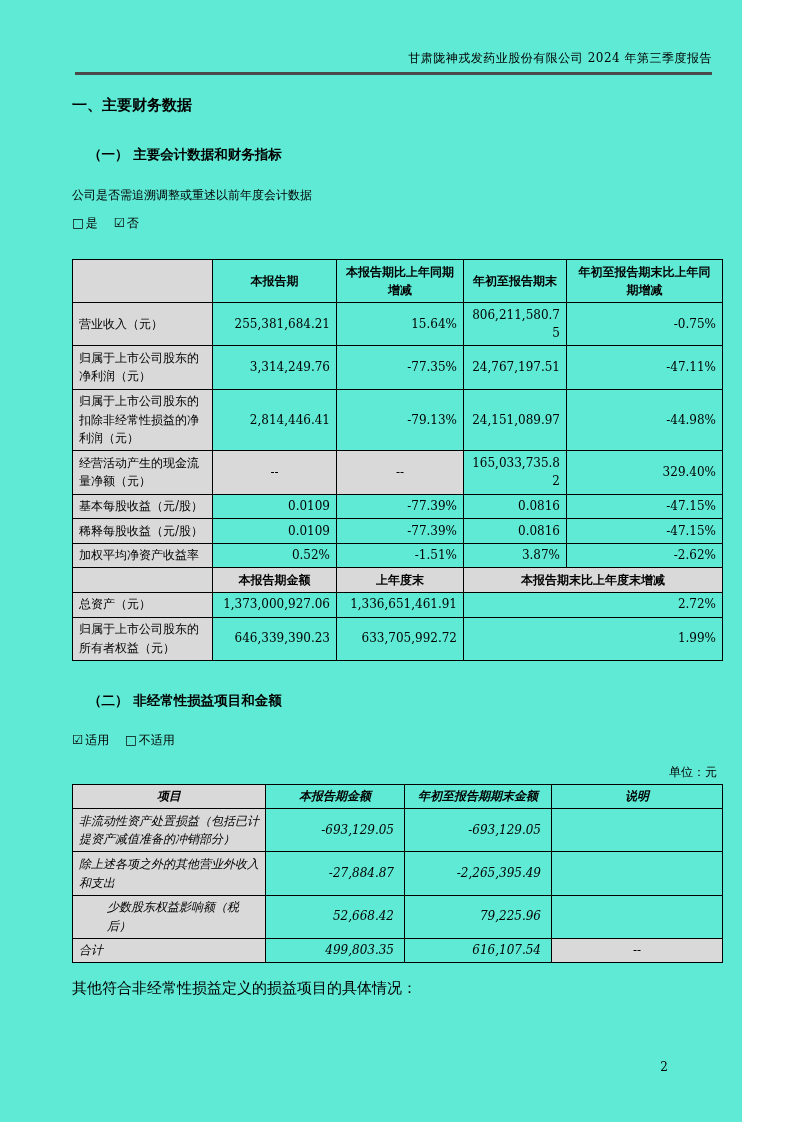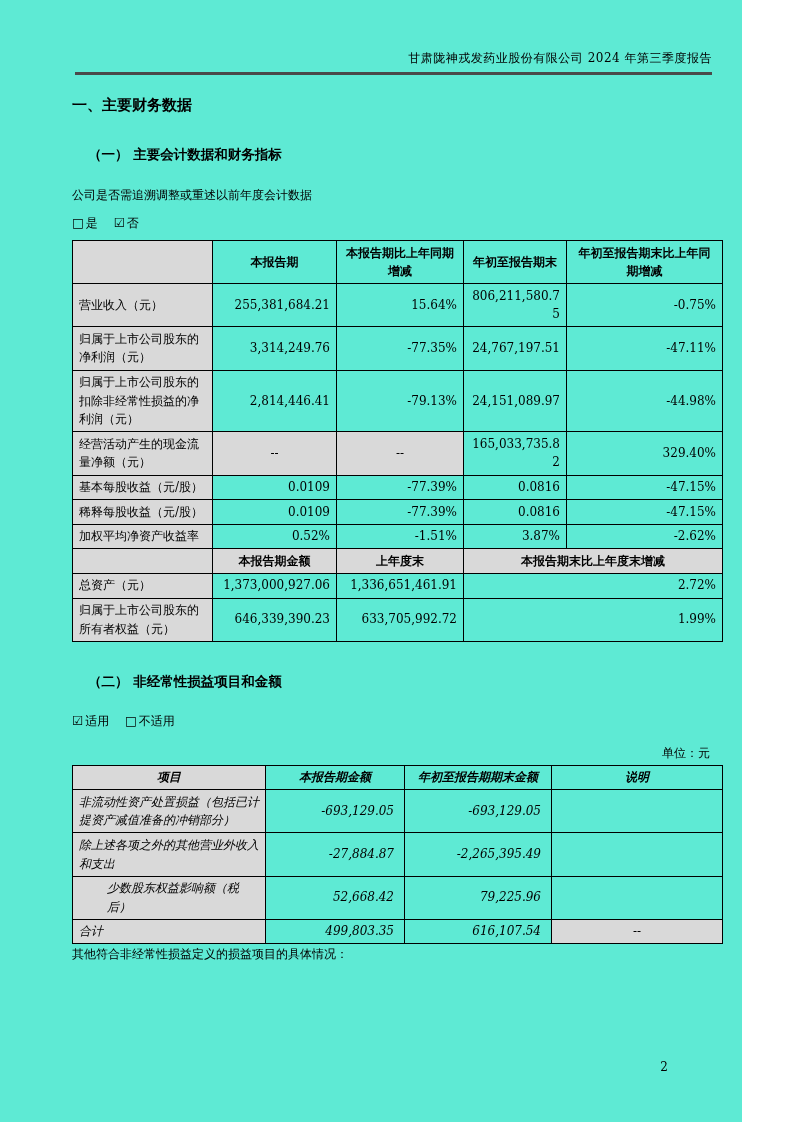--- a/index.html
+++ b/index.html
@@ -14,31 +14,31 @@
   .header-area{position:absolute;top:50px;left:75px;right:30px;}
   .header-title{font-size:12px;text-align:right;margin:0 0 5px 0;letter-spacing:0.5px;}
   .header-rule{height:2.5px;background:#4a4a4a;}
   .content{position:absolute;top:84px;left:72px;width:650px;}
   h1.sec{font-family:"DejaVu Sans","Liberation Sans",sans-serif;font-weight:bold;font-size:15px;margin:12px 0 0 0;}
   h2.subsec{font-family:"DejaVu Sans","Liberation Sans",sans-serif;font-weight:bold;font-size:13.5px;margin:31px 0 0 16px;}
   p.body-line{font-size:12px;margin:23px 0 4px 0;}
   p.cbline{font-size:12px;margin:11px 0 0 0;}
   .cb{margin-right:12px;}
   .cb .box{margin-right:2px;font-size:12.5px;}
-  p.unit-line{font-size:12px;text-align:right;margin:15px 12px 3px 0;}
-  table.fin{border-collapse:collapse;table-layout:fixed;width:650px;font-size:12px;margin-top:8px;border:1.5px solid #000;}
+  p.unit-line{font-size:12px;text-align:right;margin:15px 5px 3px 0;}
+  table.fin{border-collapse:collapse;table-layout:fixed;width:650px;font-size:12px;margin-top:27px;border:1.5px solid #000;}
   table.fin td,table.fin th{border:1px solid #000;padding:2.5px 6px;vertical-align:middle;line-height:1.55;word-break:break-all;}
   table.fin th{font-family:"DejaVu Sans","Liberation Sans",sans-serif;font-weight:bold;text-align:center;}
   .gray{background:#d9d9d9;}
   .lbl{text-align:left;}
   .num{text-align:right;}
   .num2{text-align:right;padding-right:10px !important;margin-left:23px;}
   .ctr{text-align:center;}
   .indent{padding-left:34px !important;}
-  .notes p{font-size:12px;line-height:1.75;margin:0 0 0 0;}
+  .notes p{font-size:15px;line-height:1.75;margin:12px 0 0 0;}
   .page-num{position:absolute;right:74px;top:1060px;font-size:12px;}
 </style>
 </head>
 <body>
 
 <div class="page">
 
   <div class="header-area">
     <p class="header-title">甘肃陇神戎发药业股份有限公司 2024 年第三季度报告</p>
     <div class="header-rule"></div>

